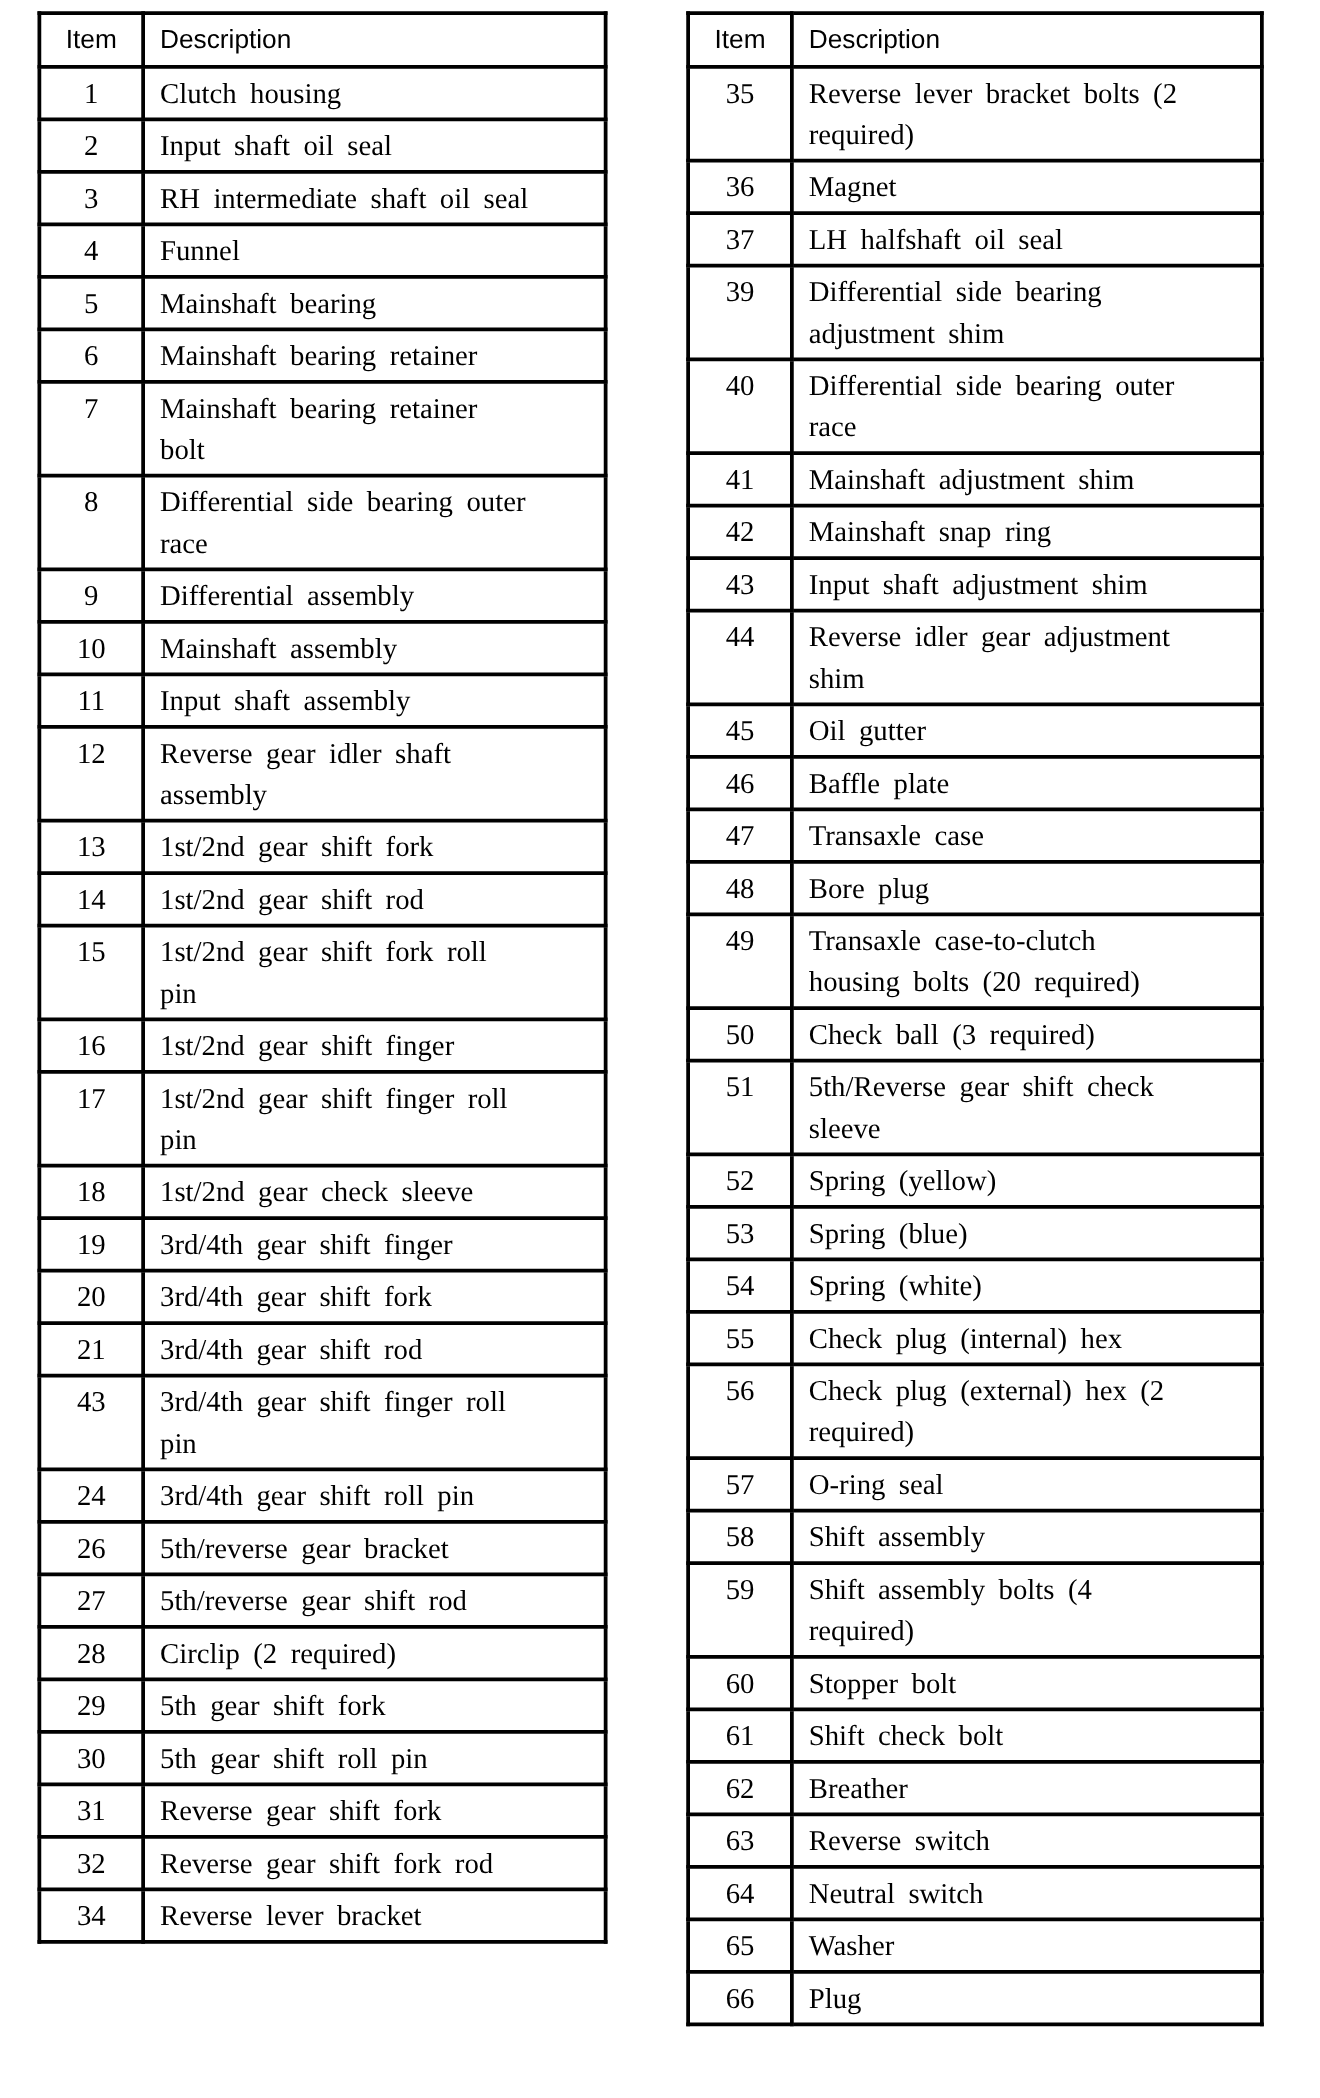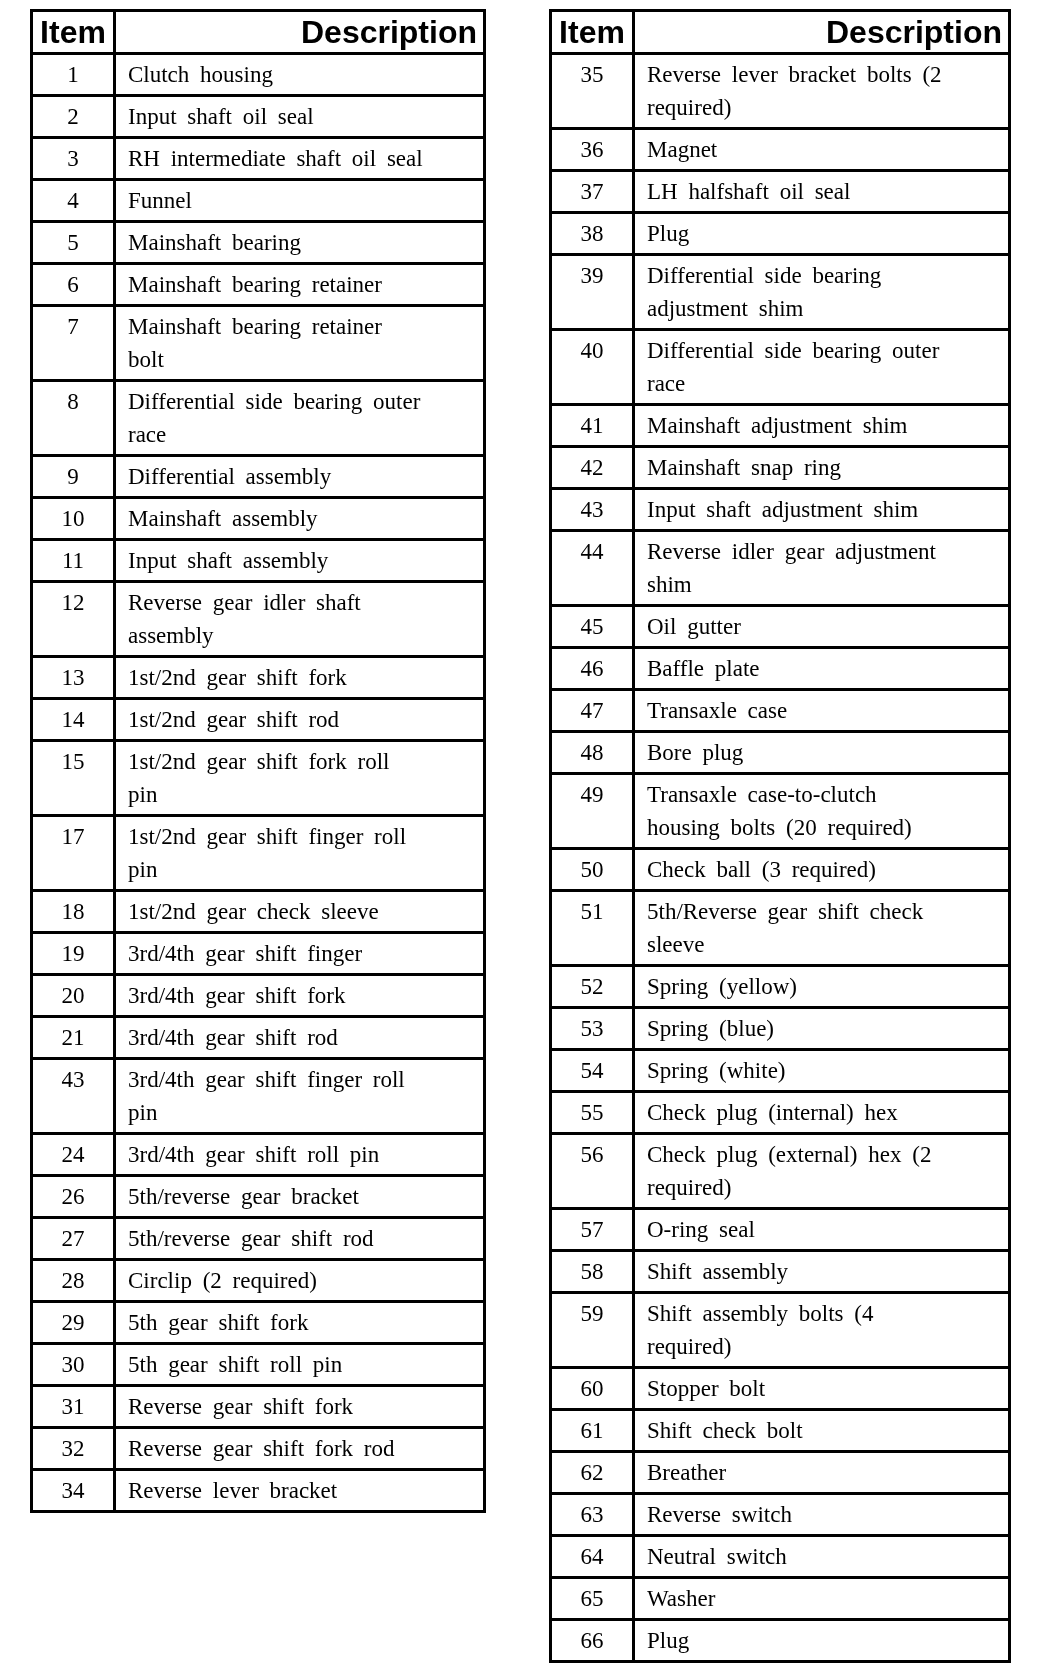--- a/index.html
+++ b/index.html
@@ -26,27 +26,27 @@
 
   .parts-table th,
   .parts-table td {
     border: 3px solid #000000;
     vertical-align: top;
   }
   .parts-table col.col-item { width: 83px; }
 
   .parts-table th {
     font-family: "Liberation Sans", sans-serif;
-    font-weight: bold;
-    font-size: 32px;
+    font-weight: normal;
+    font-size: 21px;
     line-height: 34px;
     padding: 3px 6px;
   }
   .parts-table th.item-header { text-align: center; padding: 3px 2px; }
-  .parts-table th.desc-header { text-align: right; padding-left: 12px; }
+  .parts-table th.desc-header { text-align: left; padding-left: 12px; }
 
   .parts-table td {
     font-size: 23px;
     line-height: 33px;
   }
   .parts-table td.item-cell {
     text-align: center;
     padding: 3px 2px;
   }
   .parts-table td.desc-cell {
@@ -131,20 +131,24 @@
         <tr>
           <td class="item-cell">14</td>
           <td class="desc-cell">1st/2nd gear shift rod</td>
         </tr>
         <tr>
           <td class="item-cell">15</td>
           <td class="desc-cell">1st/2nd gear shift fork roll
 pin</td>
         </tr>
         <tr>
+          <td class="item-cell">16</td>
+          <td class="desc-cell">1st/2nd gear shift finger</td>
+        </tr>
+        <tr>
           <td class="item-cell">17</td>
           <td class="desc-cell">1st/2nd gear shift finger roll
 pin</td>
         </tr>
         <tr>
           <td class="item-cell">18</td>
           <td class="desc-cell">1st/2nd gear check sleeve</td>
         </tr>
         <tr>
           <td class="item-cell">19</td>
@@ -221,24 +225,20 @@
         </tr>
         <tr>
           <td class="item-cell">36</td>
           <td class="desc-cell">Magnet</td>
         </tr>
         <tr>
           <td class="item-cell">37</td>
           <td class="desc-cell">LH halfshaft oil seal</td>
         </tr>
         <tr>
-          <td class="item-cell">38</td>
-          <td class="desc-cell">Plug</td>
-        </tr>
-        <tr>
           <td class="item-cell">39</td>
           <td class="desc-cell">Differential side bearing
 adjustment shim</td>
         </tr>
         <tr>
           <td class="item-cell">40</td>
           <td class="desc-cell">Differential side bearing outer
 race</td>
         </tr>
         <tr>

